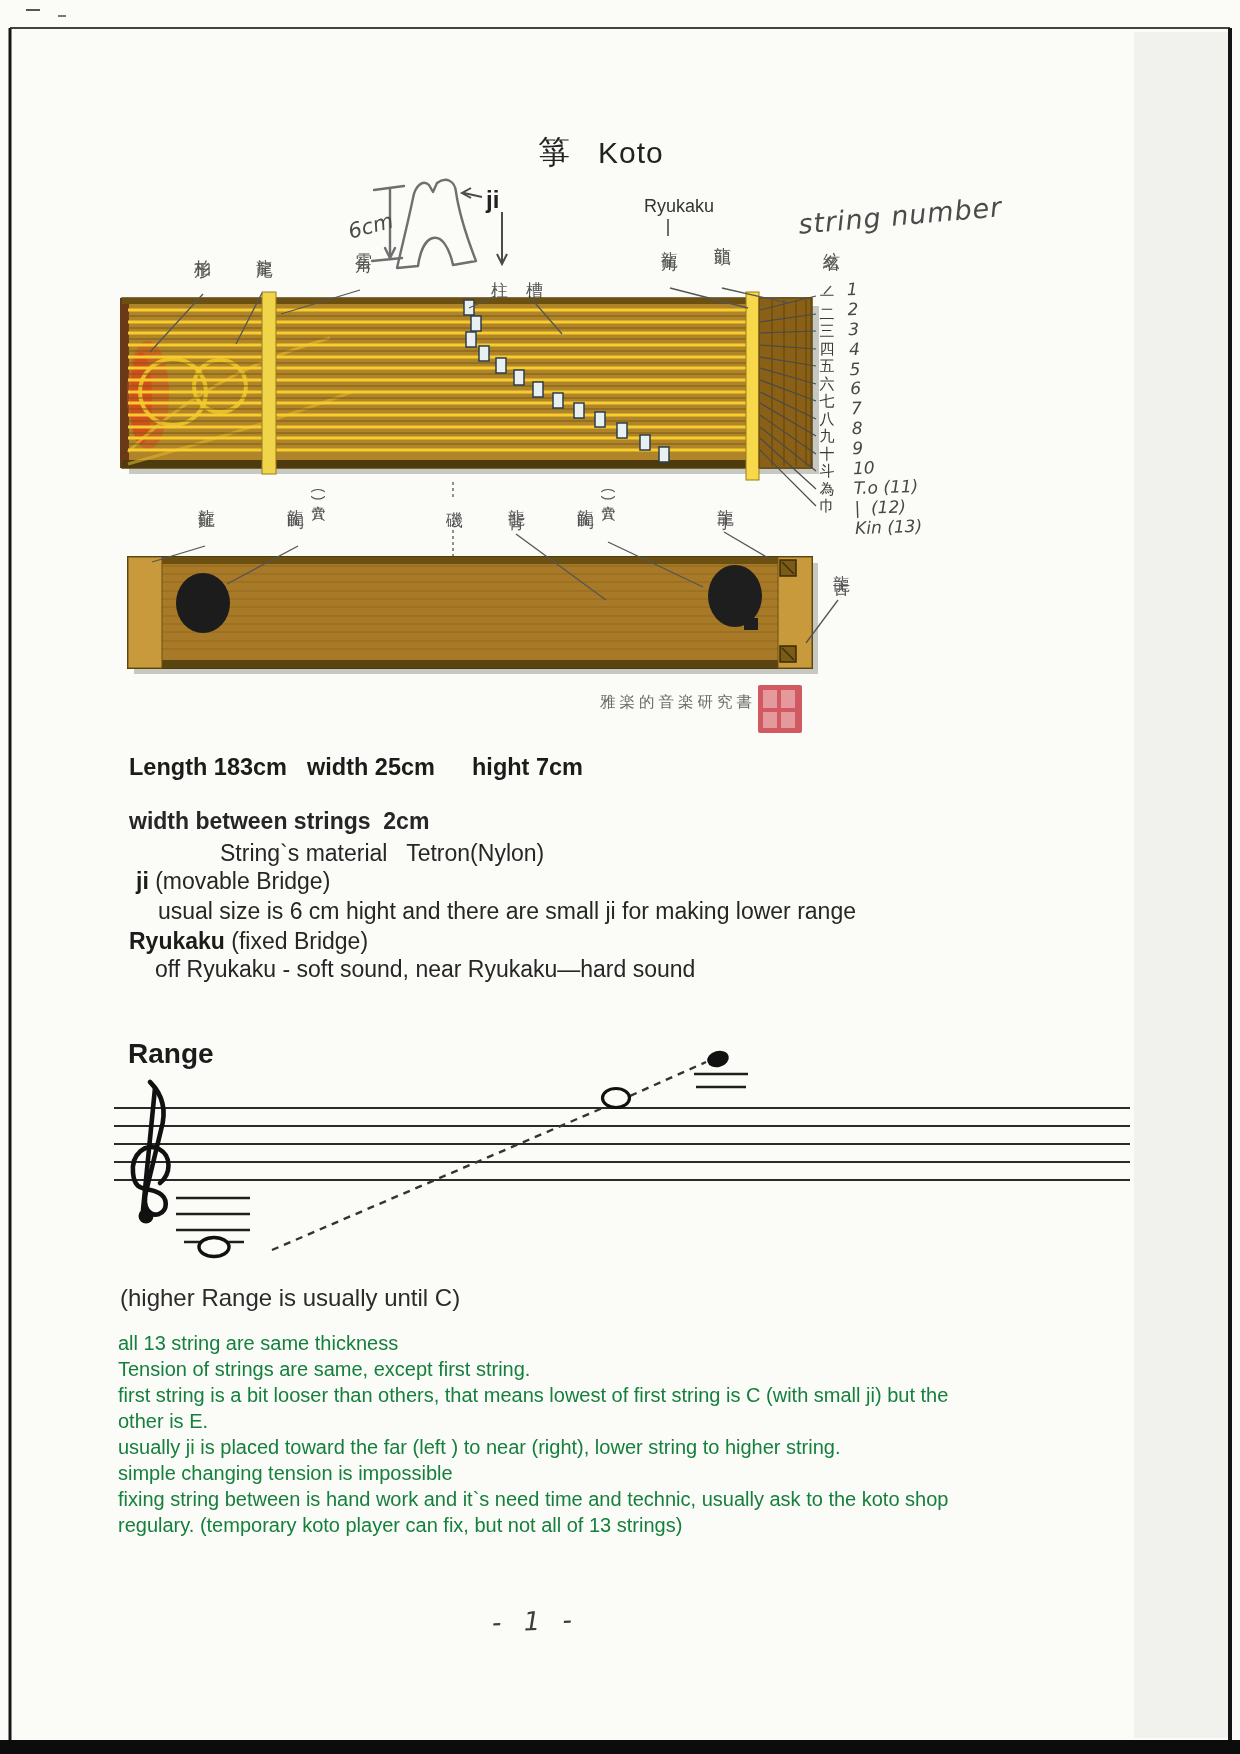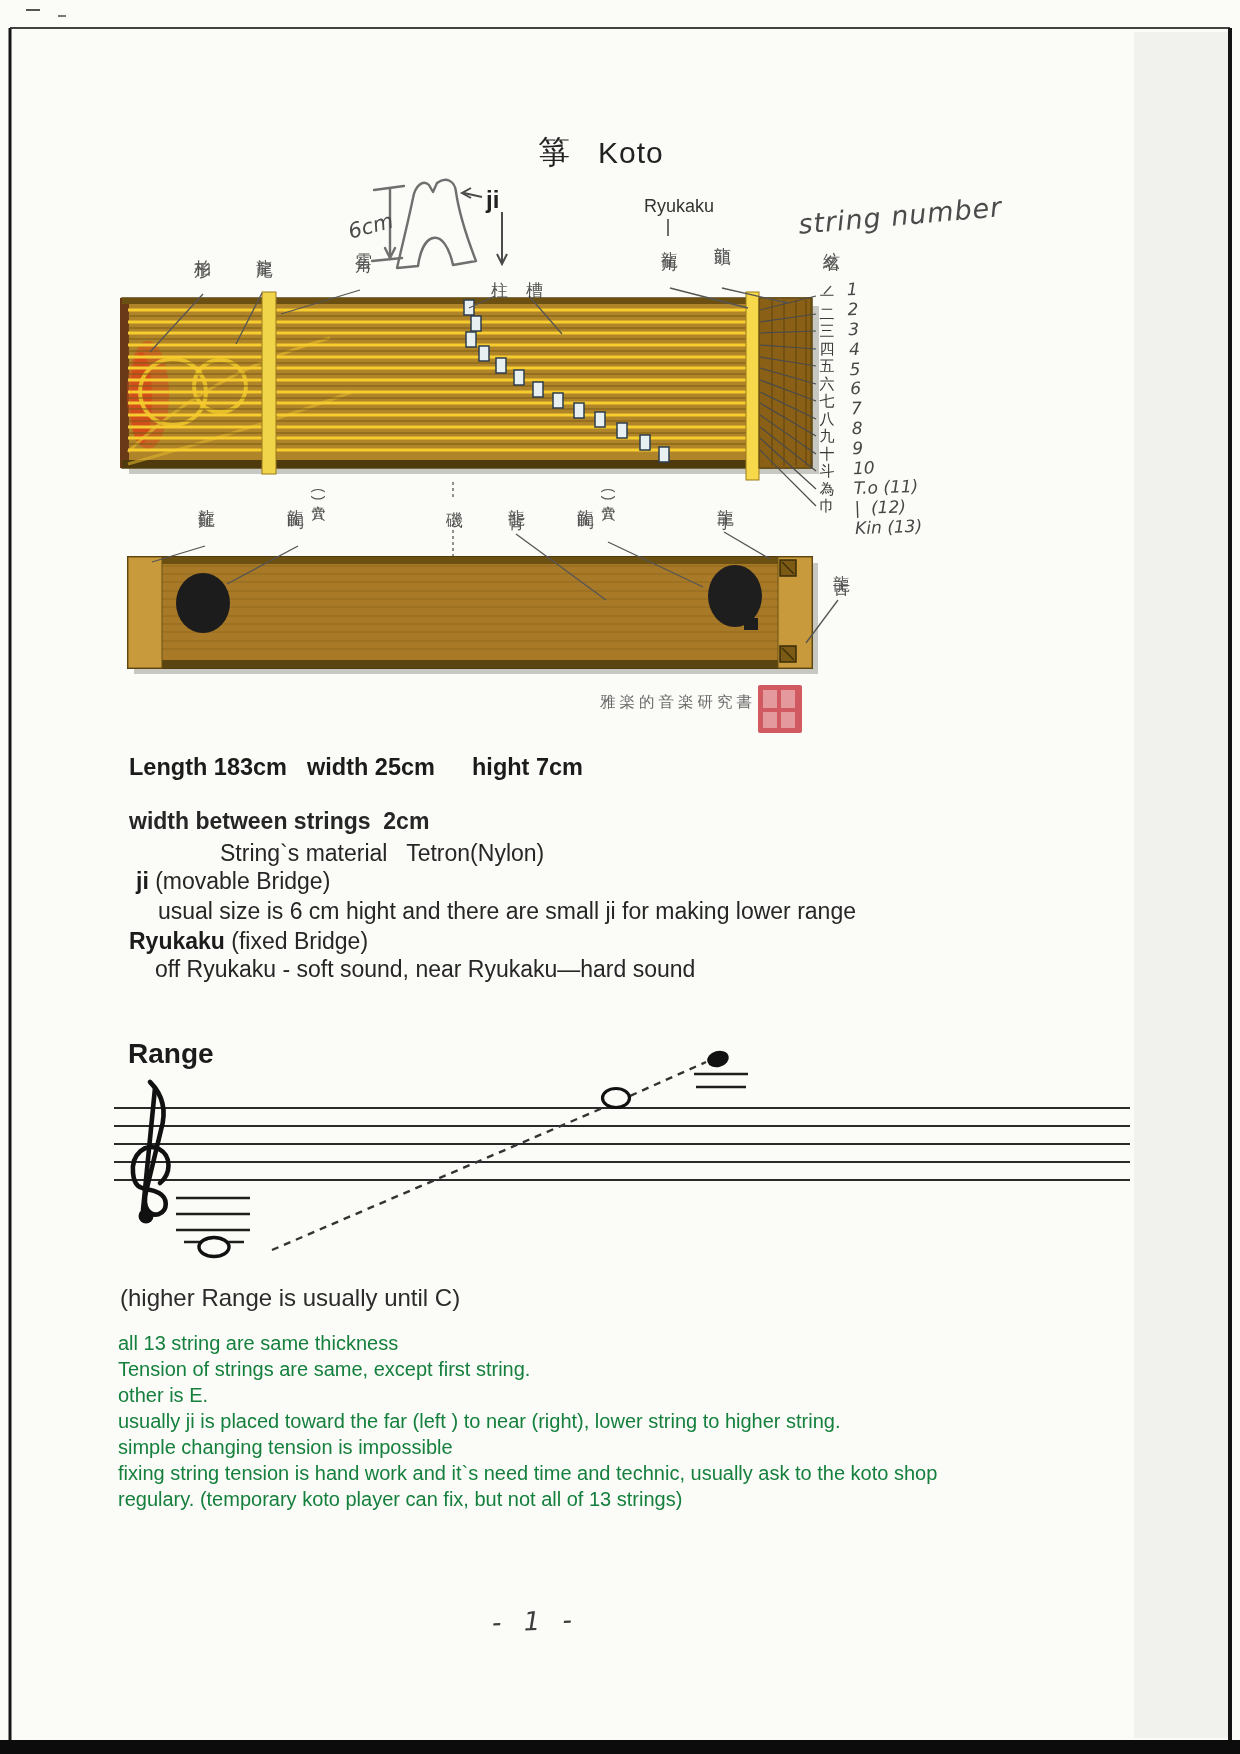--- a/index.html
+++ b/index.html
@@ -338,22 +338,23 @@
   <div class="abs spec" style="left:158px;top:898px;">usual size is 6 cm hight and there are small ji for making lower range</div>
   <div class="abs spec" style="left:129px;top:928px;"><b>Ryukaku</b><span> (fixed Bridge)</span></div>
   <div class="abs spec" style="left:155px;top:956px;">off Ryukaku - soft sound, near Ryukaku—hard sound</div>
 
   <div class="abs range-h">Range</div>
   <div class="abs higher">(higher Range is usually until C)</div>
 
   <div class="abs notes">
       <div class="nline">all 13 string are same thickness</div>
       <div class="nline">Tension of strings are same, except first string.</div>
+      <div class="nline">first string is a bit looser than others, that means lowest of first string is C (with small ji) but the</div>
       <div class="nline">other is E.</div>
       <div class="nline">usually ji is placed toward the far (left ) to near (right), lower string to higher string.</div>
       <div class="nline">simple changing tension is impossible</div>
-      <div class="nline">fixing string tension is hand work and it`s need time and technic, usually ask to the koto shop</div>
+      <div class="nline">fixing string between is hand work and it`s need time and technic, usually ask to the koto shop</div>
       <div class="nline">regulary. (temporary koto player can fix, but not all of 13 strings)</div>
     </div>
 
   <div class="abs hand pagenum">- 1 -</div>
 
 </div>
 
 </body></html>

